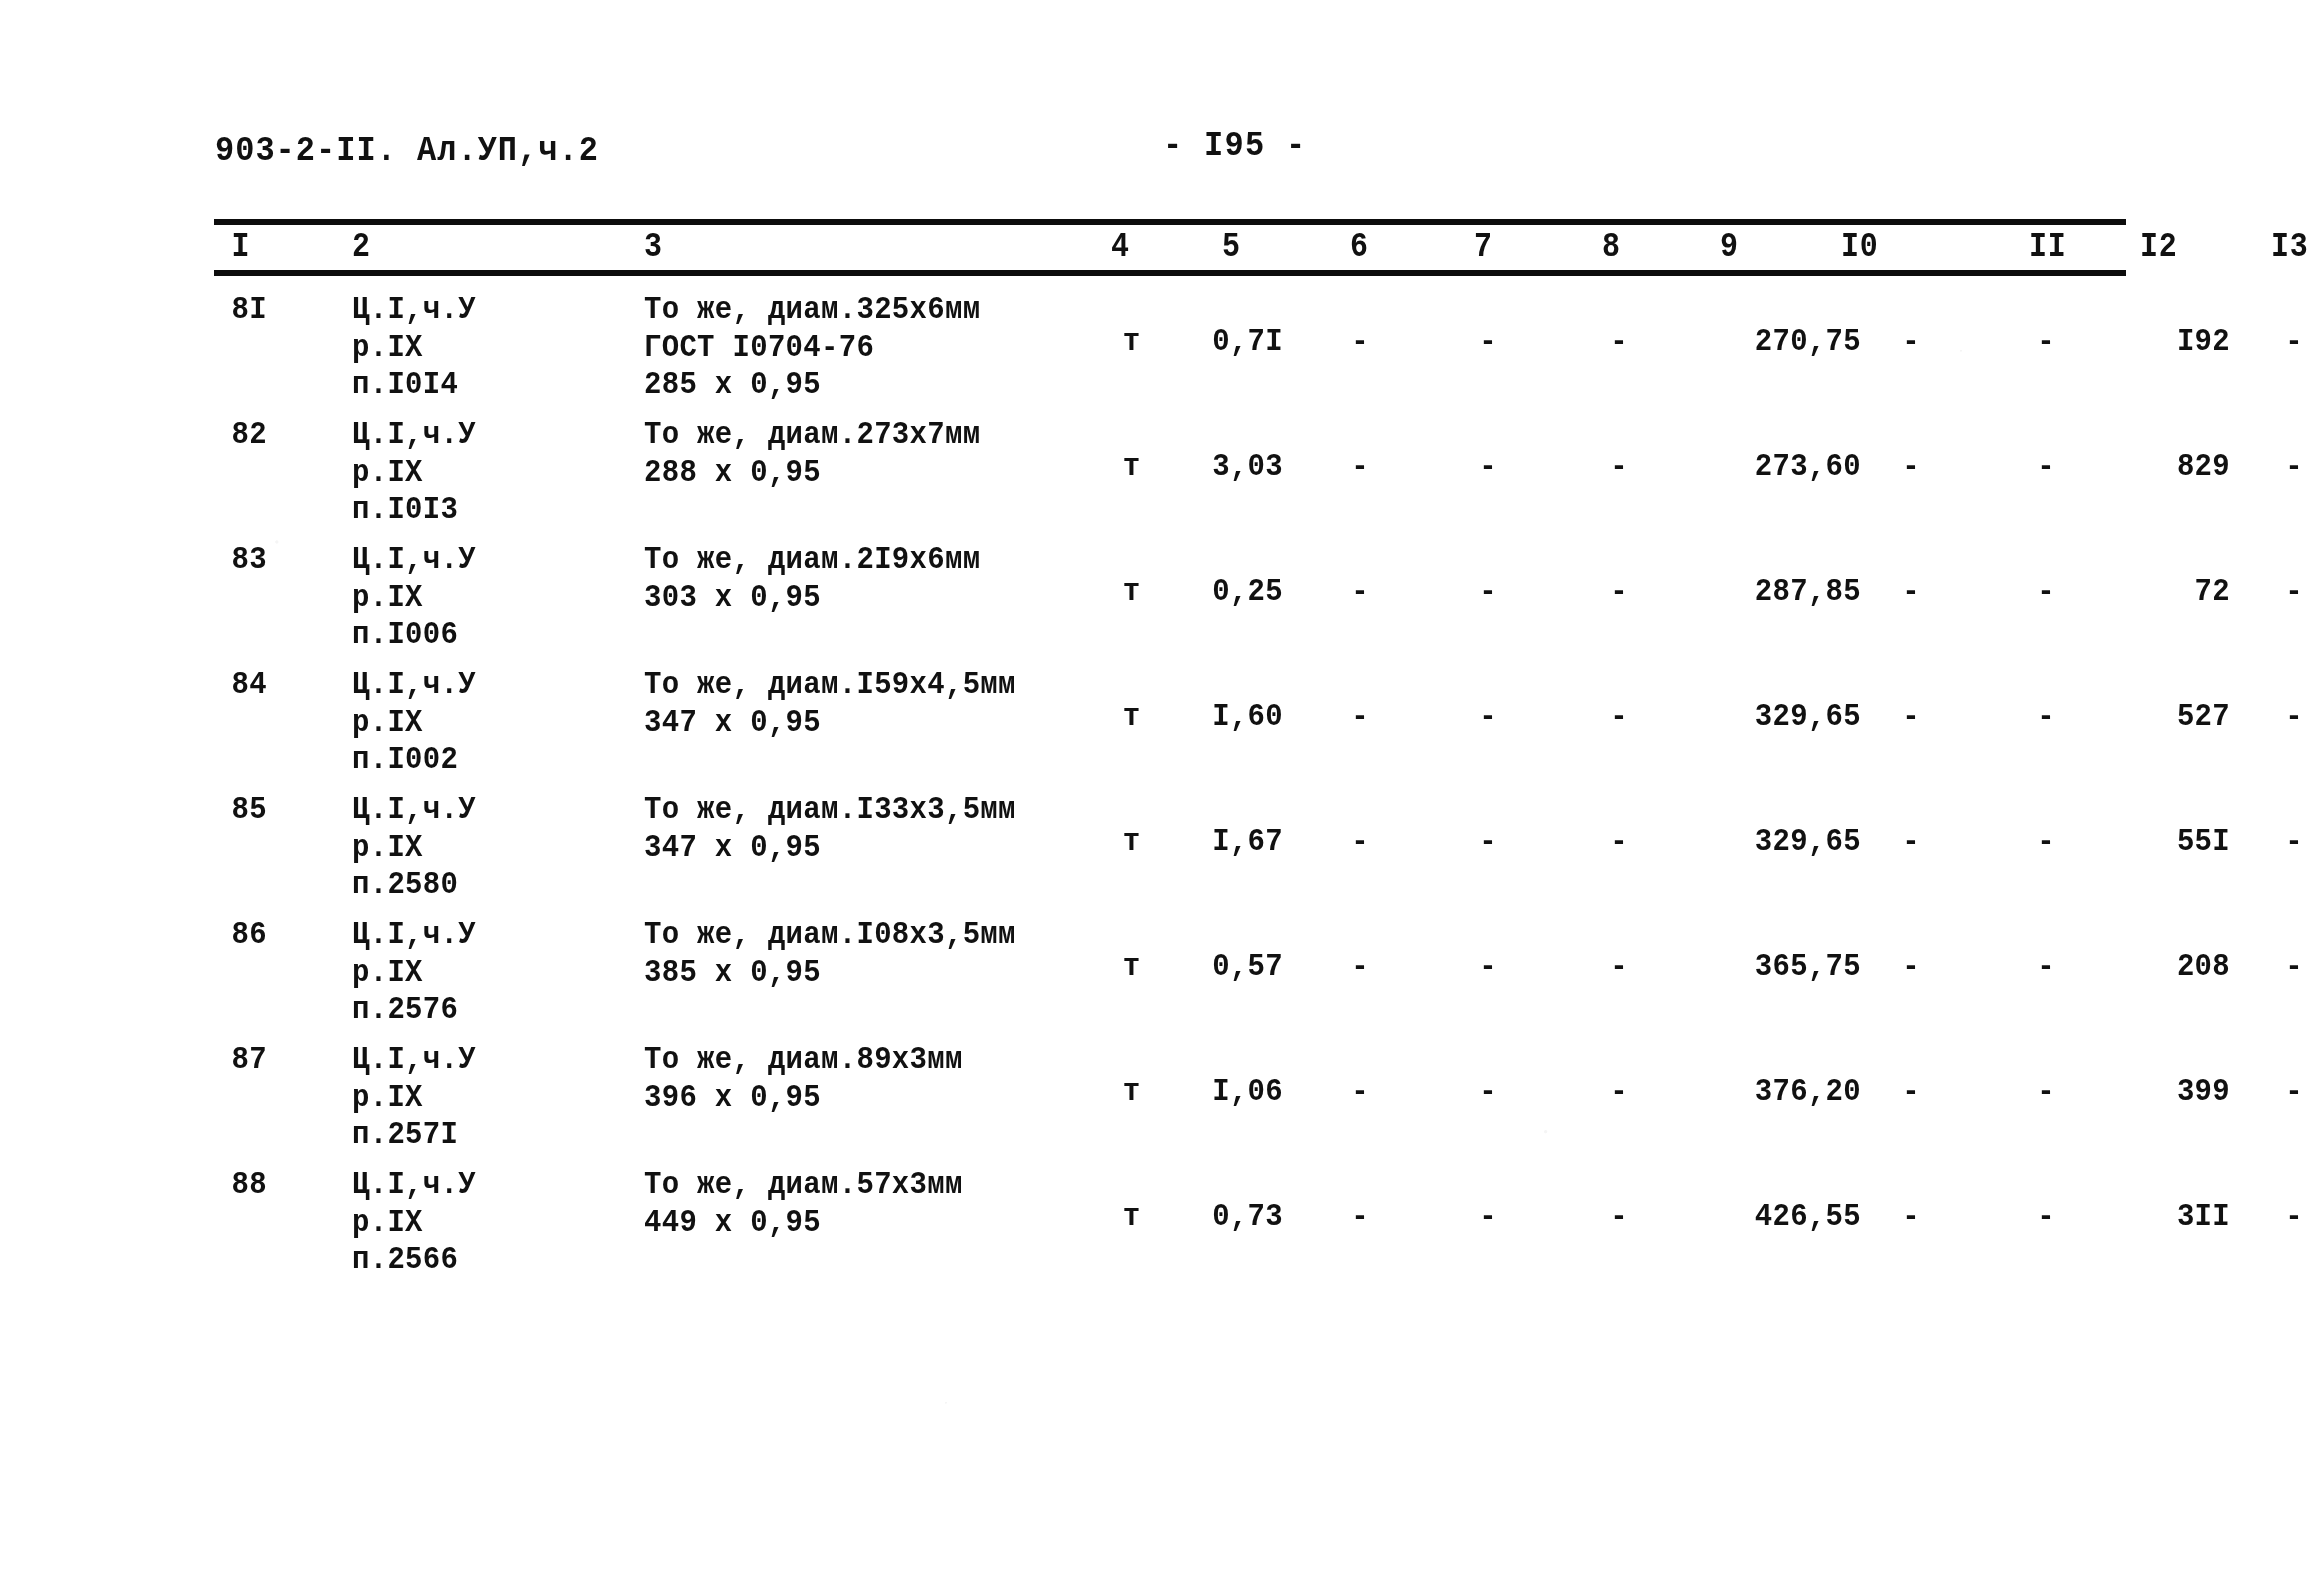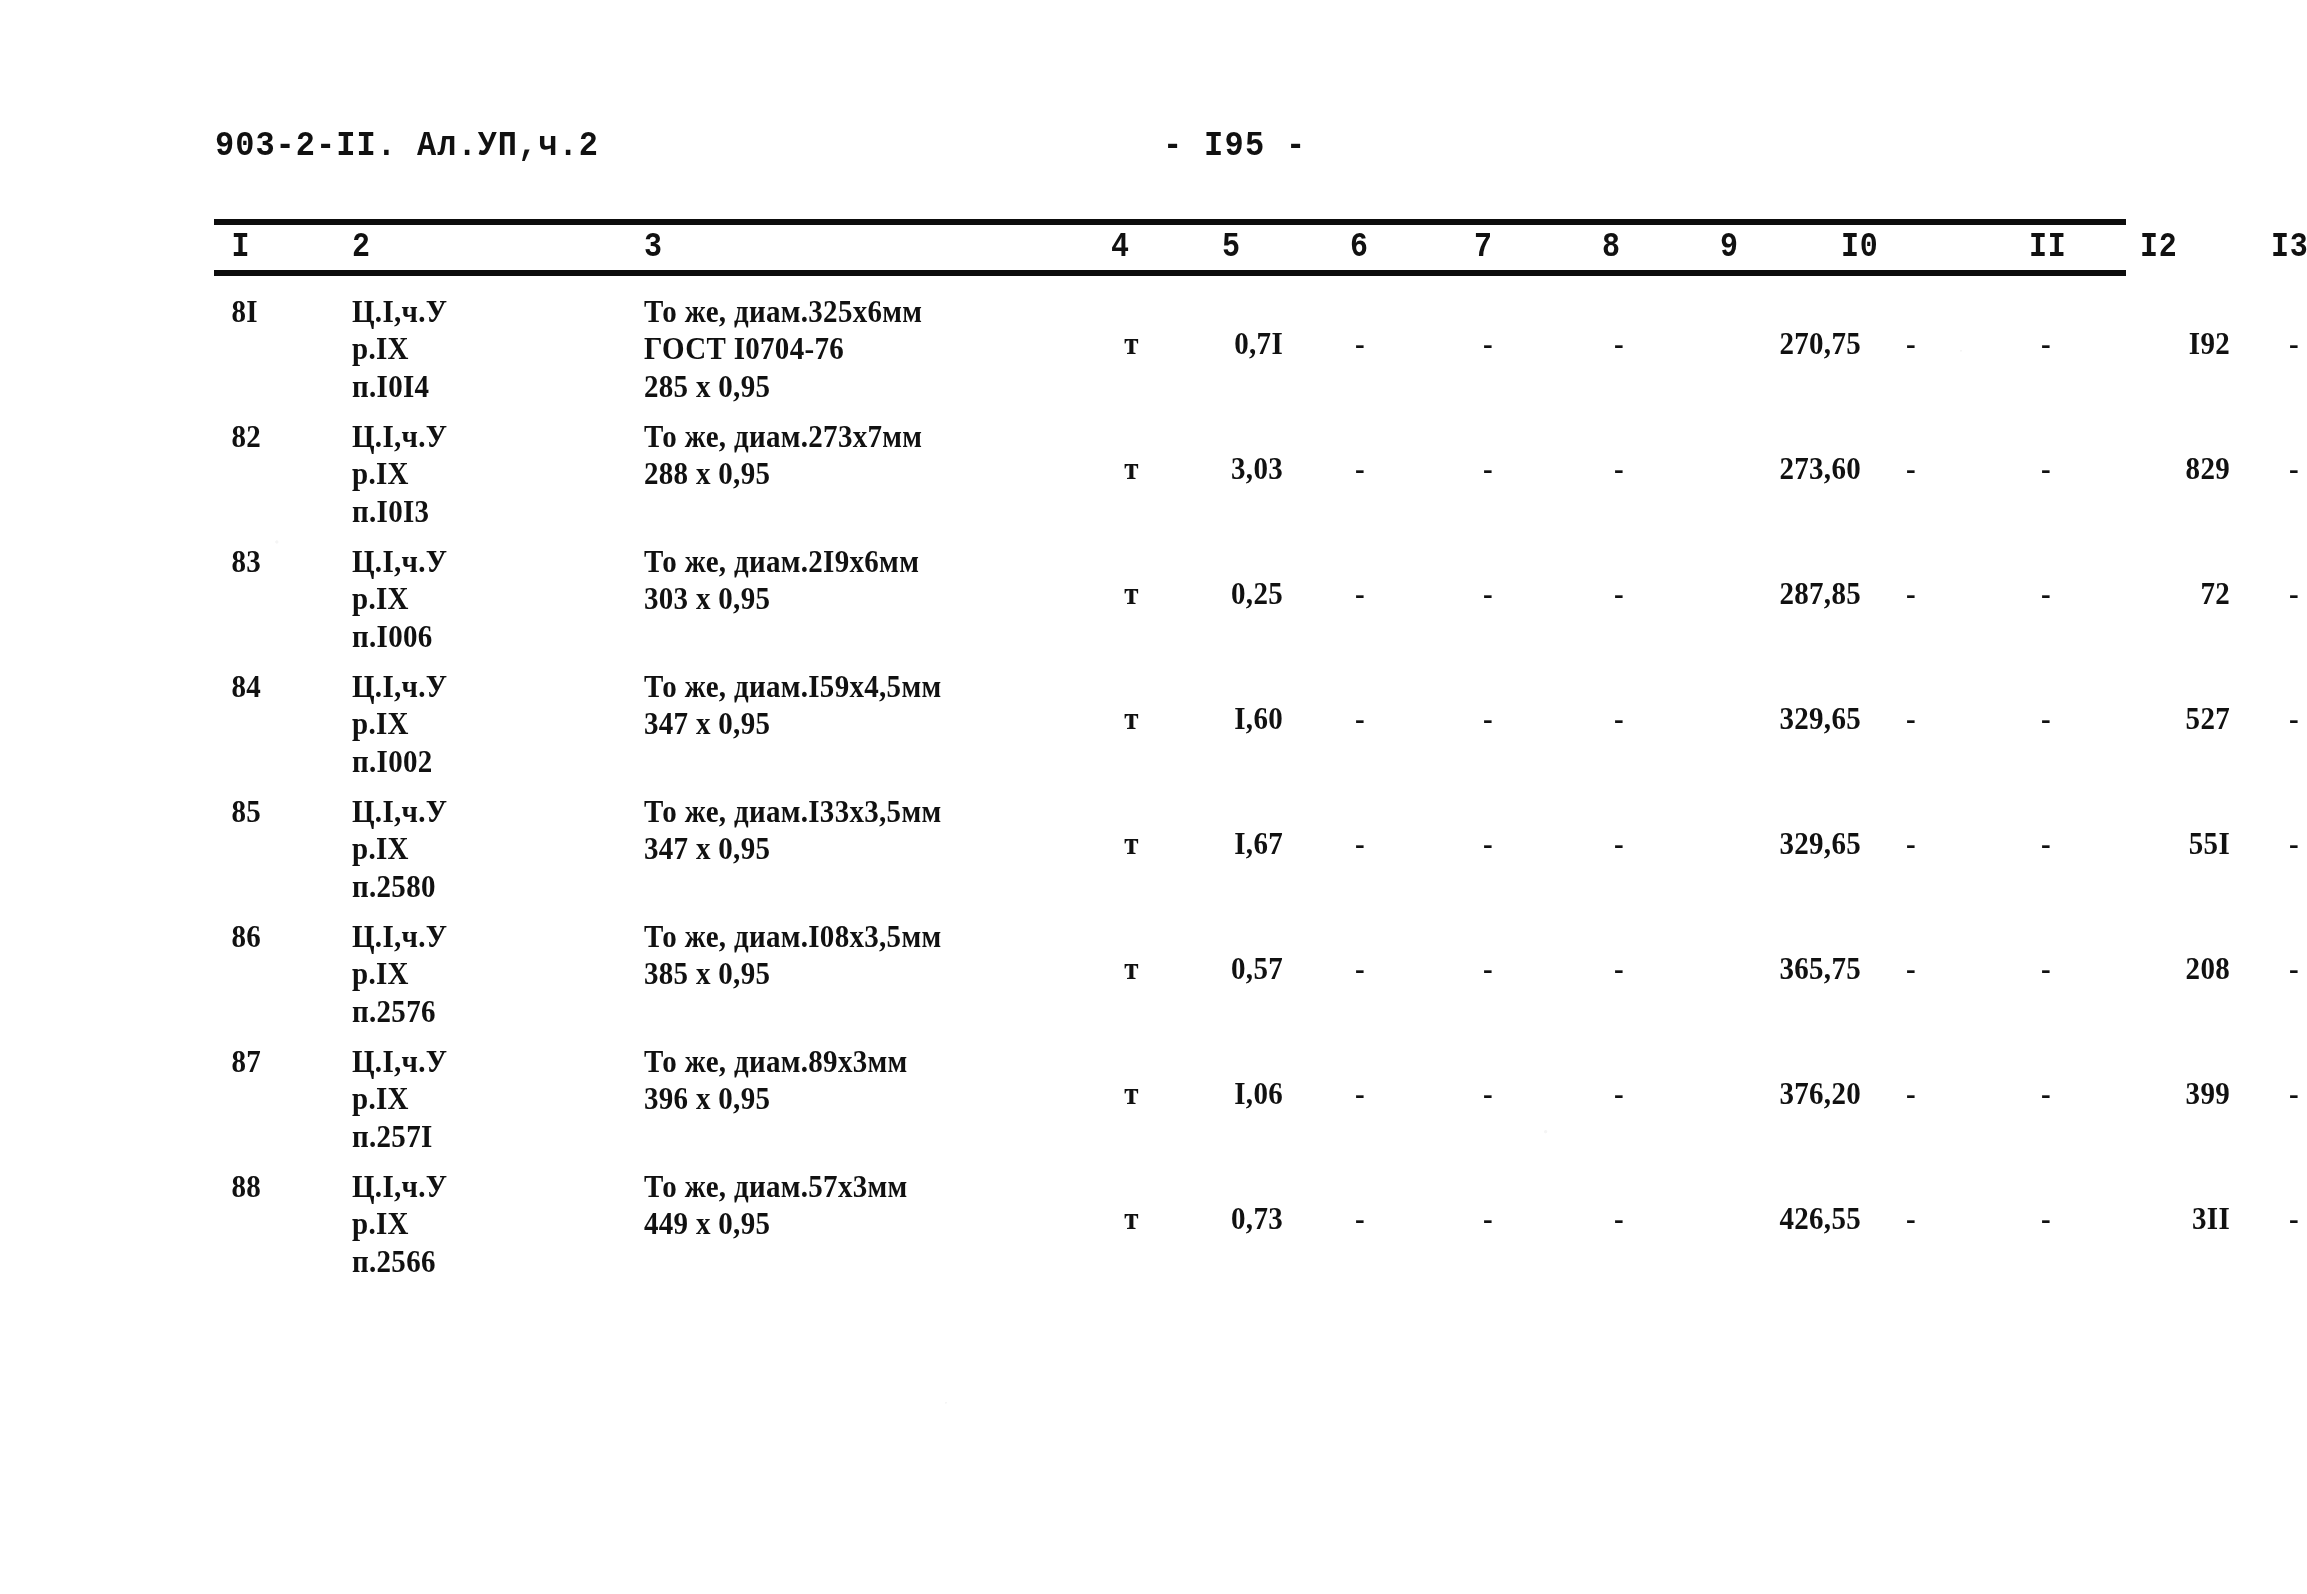--- a/index.html
+++ b/index.html
@@ -26,21 +26,21 @@
   }
 
   
   #doc-header {
     position: absolute;
     left: 215px;
     top: 129px;
     width: 1902px;
     height: 47px;
     display: flex;
-    align-items: flex-start;
+    align-items: center;
   }
   #doc-code {
     font-size: 32px;
     font-weight: bold;
     letter-spacing: 1px;
     white-space: nowrap;
     transform: scaleY(1.12);
     transform-origin: left bottom;
   }
   #page-number {
@@ -83,21 +83,20 @@
     transform-origin: center top;
     white-space: nowrap;
   }
 
   
   #table-body {
     position: absolute;
     left: 214px;
     top: 289px;
     width: 1923px;
-    font-family: Liberation Serif, serif;
   }
   .data-row {
     position: relative;
     height: 125px;
   }
 
   .cell {
     position: absolute;
     font-size: 29px;
     font-weight: bold;

